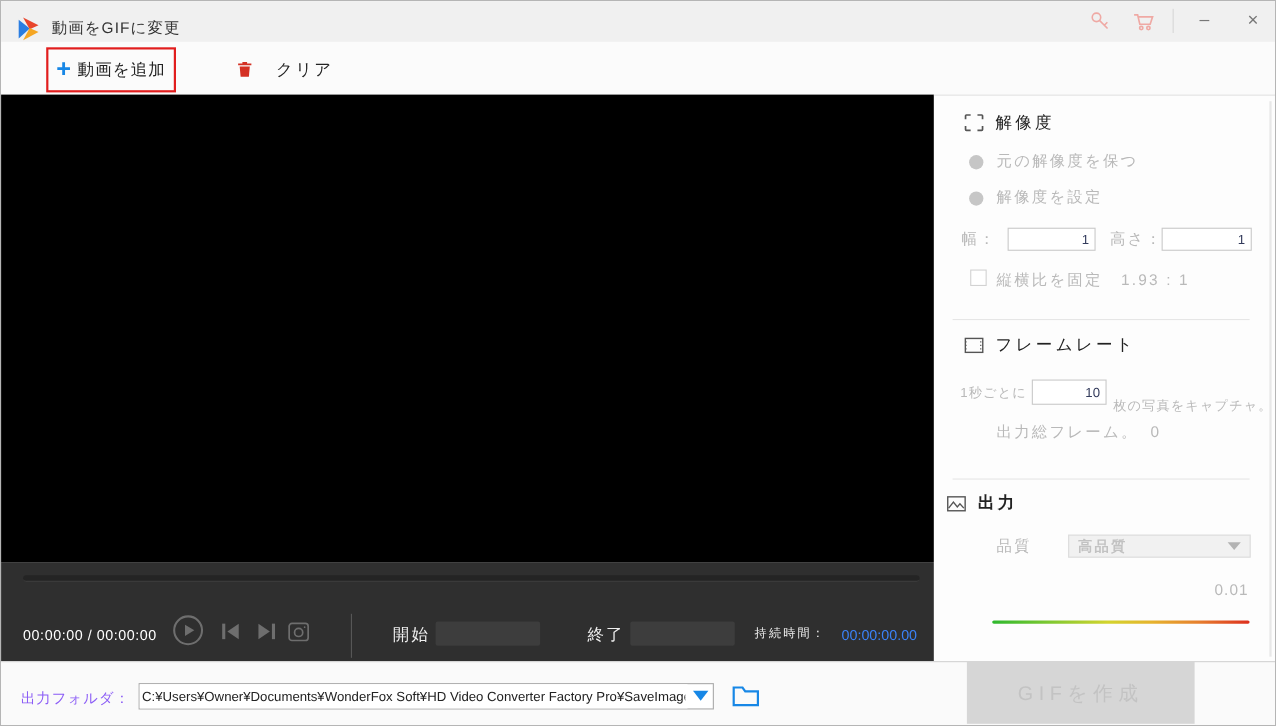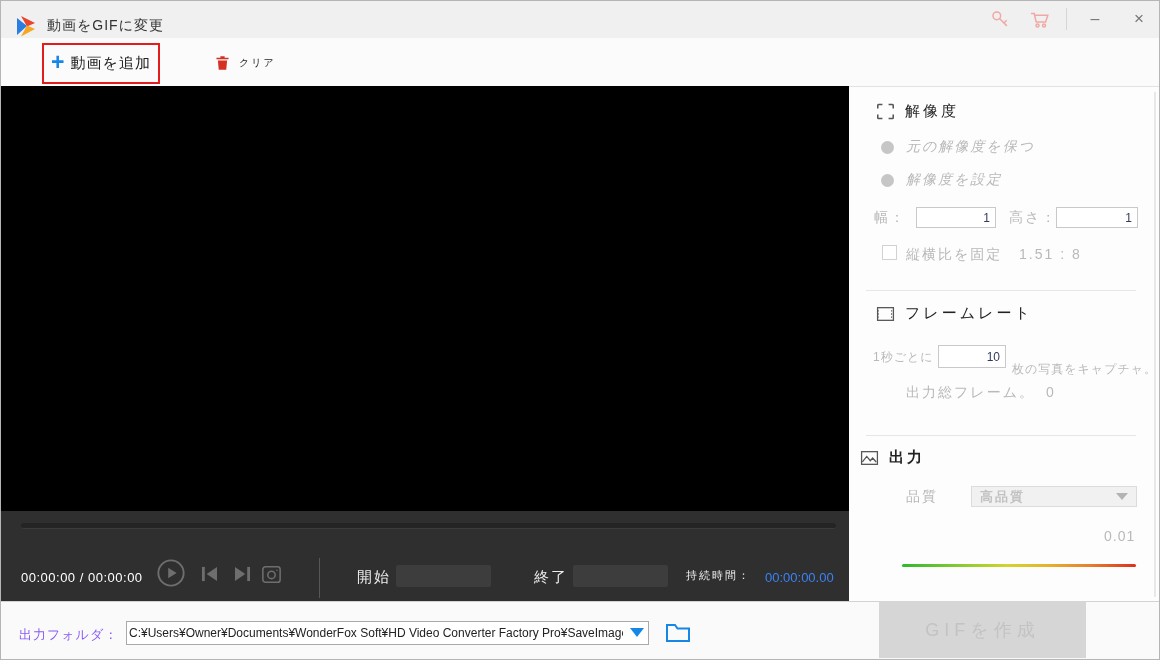--- a/index.html
+++ b/index.html
@@ -15,42 +15,42 @@
   .tb-sep { width:1px; height:22px; background:#d6d6d6; margin:0 6px; }
   .winbtn { width:44px; height:36px; display:flex; align-items:center; justify-content:center; color:#777; font-size:16px; cursor:pointer; }
   .winbtn.close { font-size:17px; }
 
   
   .toolbar { position:absolute; left:0; top:37px; width:1160px; height:48px; background:#fbfbfb; }
   .add-video { position:absolute; left:41px; top:5px; width:118px; height:41px; border:2px solid #e11d1d; display:flex; align-items:center; justify-content:center; background:#fbfbfb; cursor:pointer; }
   .plus { color:#1787e6; font-size:23px; font-weight:bold; line-height:1; margin-right:6px; margin-top:-3px; }
   .add-label { font-size:15px; color:#222; letter-spacing:1px; }
   .clear-btn { position:absolute; left:213px; top:8px; height:34px; display:flex; align-items:center; cursor:pointer; }
-  .clear-label { font-size:10px; color:#222; margin-left:8px; letter-spacing:2px; }
+  .clear-label { font-size:15px; color:#222; margin-left:20px; letter-spacing:2px; }
 
   
   .preview { position:absolute; left:0; top:85px; width:848px; height:425px; background:#000; }
 
   
   .playerbar { position:absolute; left:0; top:510px; width:848px; height:90px; background:#2f2f2f; }
   .seekbar { position:absolute; left:20px; top:12px; width:815px; height:6px; background:#242424; border-radius:3px; border-bottom:1px solid #3c3c3c; cursor:pointer; }
   .ptime { position:absolute; left:20px; top:59px; color:#fff; font-size:13px; letter-spacing:0.5px; }
   .pbtn { position:absolute; display:flex; align-items:center; justify-content:center; cursor:pointer; }
   .pdivider { position:absolute; left:318px; top:47px; width:1px; height:40px; background:#575757; }
   .plabel { position:absolute; color:#eee; font-size:15px; letter-spacing:2px; }
   .pinput { position:absolute; width:95px; height:22px; background:#3d3d3d; border:none; border-radius:2px; color:#ddd; font-size:12px; padding:0 6px; }
   .duration-value { position:absolute; color:#3b82f6; font-size:13px; }
 
   
   .sidebar { position:absolute; left:848px; top:85px; width:312px; height:515px; background:#fdfdfd; border-top:1px solid #e2e2e2; }
   .sec-head { position:absolute; display:flex; align-items:center; }
   .sec-title { font-size:15px; color:#222; letter-spacing:3px; margin-left:10px; }
   .radio-row { position:absolute; display:flex; align-items:center; cursor:pointer; }
   .radio { width:13px; height:13px; border-radius:50%; background:#c6c6c6; }
-  .radio-label { font-size:14px; color:#b9b9b9; letter-spacing:2px; margin-left:12px;font-style:italic; }
+  .radio-label { font-size:14px; color:#b9b9b9; letter-spacing:2px; margin-left:12px; }
   .checkbox { position:absolute; width:15px; height:15px; background:#fff; border:1px solid #d2d2d2; cursor:pointer; }
   .side-label { position:absolute; font-size:14px; color:#b9b9b9; letter-spacing:2px; }
   .side-label-sm { position:absolute; font-size:12px; color:#b9b9b9; letter-spacing:1px; }
   .num-input { position:absolute; height:21px; border:1px solid #c9c9c9; background:#fff; color:#333b5c; font-size:12px; text-align:right; padding:0 5px; }
   .divider { position:absolute; left:17px; width:270px; height:1px; background:#e6e6e6; }
   .quality-dd { position:absolute; left:122px; top:399px; width:166px; height:21px; background:#f1f1f1; border:1px solid #dcdcdc; display:flex; align-items:center; cursor:default; }
   .quality-text { font-size:13px; color:#c2c2c2; margin-left:8px; letter-spacing:2px; flex:1;font-weight:bold; }
   .dd-arrow-gray { width:0; height:0; border-left:6px solid transparent; border-right:6px solid transparent; border-top:7px solid #b3b3b3; margin-right:8px; }
   .gradientbar { position:absolute; left:53px; top:477px; width:234px; height:3px; background:linear-gradient(90deg,#2eb82e 0%,#7ec832 22%,#d3d42e 45%,#e6b32e 62%,#e6802e 80%,#dd2f1e 100%); border-radius:2px; }
   .scrolltrack { position:absolute; left:305px; top:5px; width:2px; height:505px; background:#e8e8e8; }
@@ -172,21 +172,21 @@
     <div class="radio-row" style="left:32px; top:84px;">
       <span class="radio"></span>
       <span class="radio-label">解像度を設定</span>
     </div>
     <span class="side-label" style="left:25px; top:122px;">幅：</span>
     <input class="num-input" style="left: 67px; top: 120px; width: 80px;" value="1">
     <span class="side-label" style="left:160px; top:122px;">高さ：</span>
     <input class="num-input" style="left: 207px; top: 120px; width: 82px;" value="1">
     <span class="checkbox" style="left:33px; top:158px;"></span>
     <span class="side-label" style="left:57px; top:159px;">縦横比を固定</span>
-    <span class="side-label" style="left:170px; top:159px;">1.51 : 8</span>
+    <span class="side-label" style="left:170px; top:159px;">1.93 : 1</span>
 
     <div class="divider" style="top:203px;"></div>
 
     <div class="sec-head" style="left:27px; top:217px;">
       <svg width="19" height="16" viewBox="0 0 24 20" fill="none" stroke="#555" stroke-width="1.6">
         <rect x="2" y="2" width="20" height="16"></rect>
         <path d="M2 6 h3 M2 10 h3 M2 14 h3 M19 6 h3 M19 10 h3 M19 14 h3" stroke-dasharray="1.4 1.6"></path>
       </svg>
       <span class="sec-title">フレームレート</span>
     </div>

